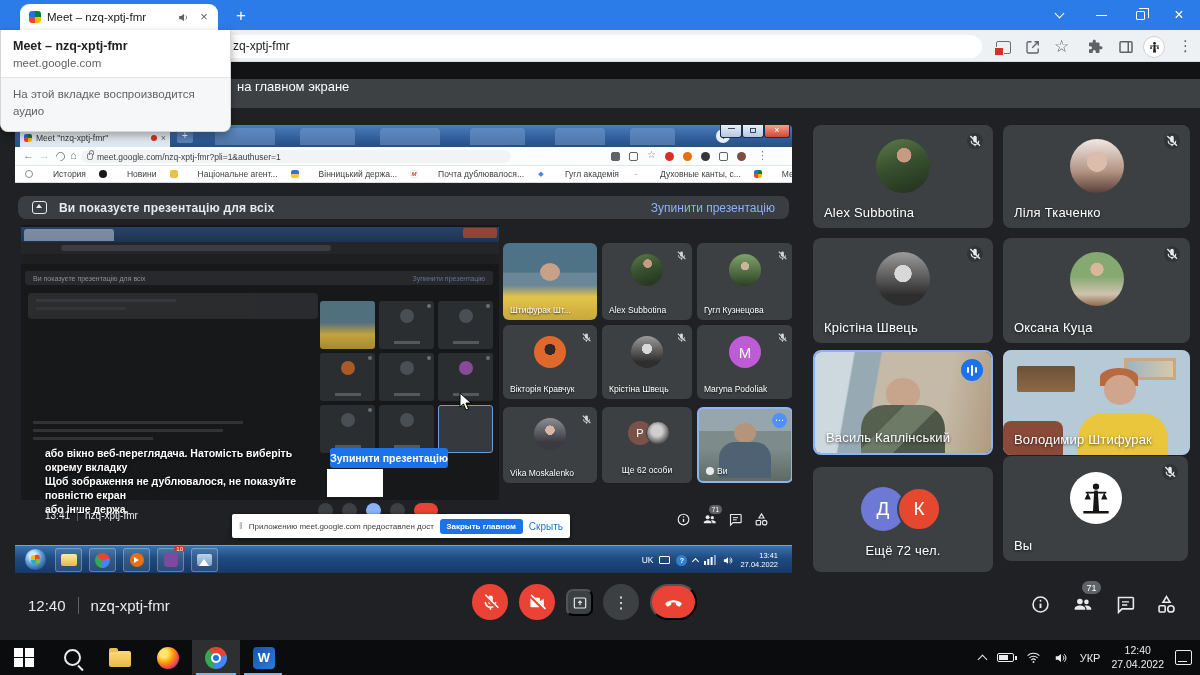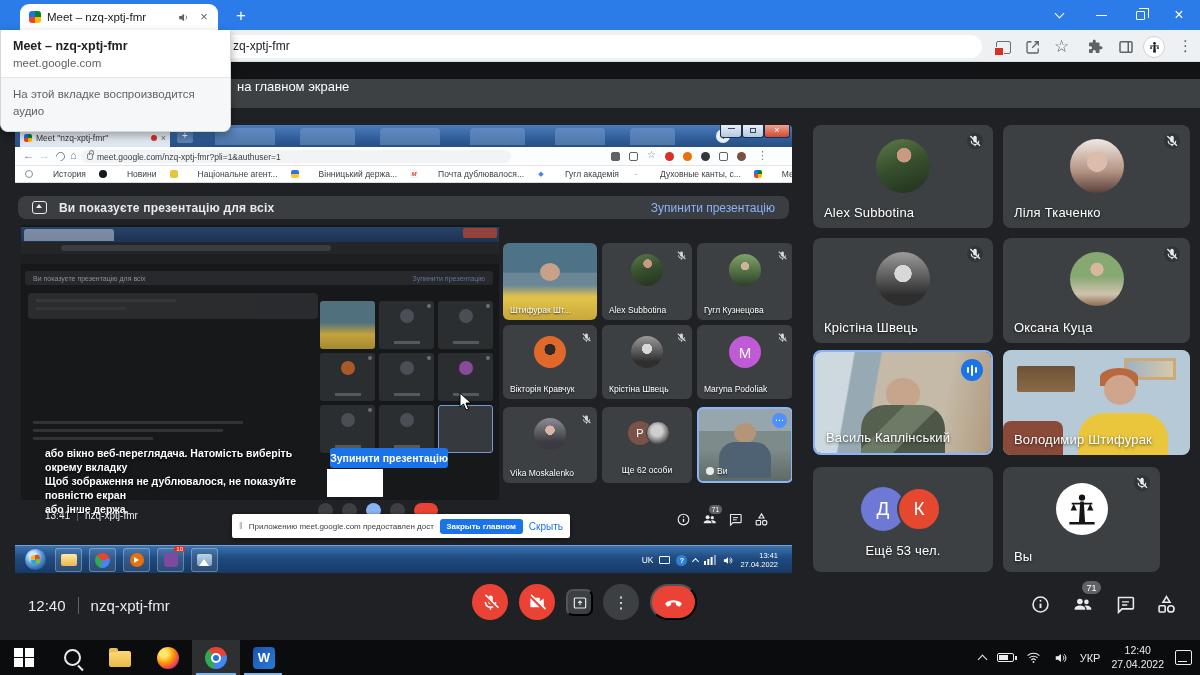--- a/index.html
+++ b/index.html
@@ -704,23 +704,23 @@
       <span class="paint"></span>
       <span class="couch"></span>
     <span class="hair"></span>
       <span class="head"></span>
       <span class="card"></span>
     <span class="nm">Володимир Штифурак</span>
   </div>
   <div class="ptile" id="p7" style="left:813px;top:467px;width:180px;height:105px">
     <span class="c1">Д</span>
     <span class="c2">К</span>
-    <span class="nm">Ещё 53 чел.</span>
-  </div>
-  <div class="ptile" id="p8" style="left:1003px;top:467px;width:157px;height:105px">
+    <span class="nm">Ещё 72 чел.</span>
+  </div>
+  <div class="ptile" id="p8" style="left:1003px;top:456px;width:185px;height:105px">
     <span class="logo">
       <svg width="38" height="38" viewBox="0 0 24 24" fill="#151515">
           <circle cx="12" cy="4.8" r="2"></circle>
           <path d="M10.9 7.2h2.2L14 21h-4z"></path>
           <path d="M5.5 8.6h13" stroke="#151515" stroke-width="1.2"></path>
           <path d="M6.8 8.6 4.8 13h4zM17.2 8.6l-2 4.4h4z"></path>
           <path d="M4 21h16" stroke="#151515" stroke-width="1.6"></path>
         </svg>
     </span>
     <span class="mu"><svg class="mico" viewBox="0 0 24 24">

